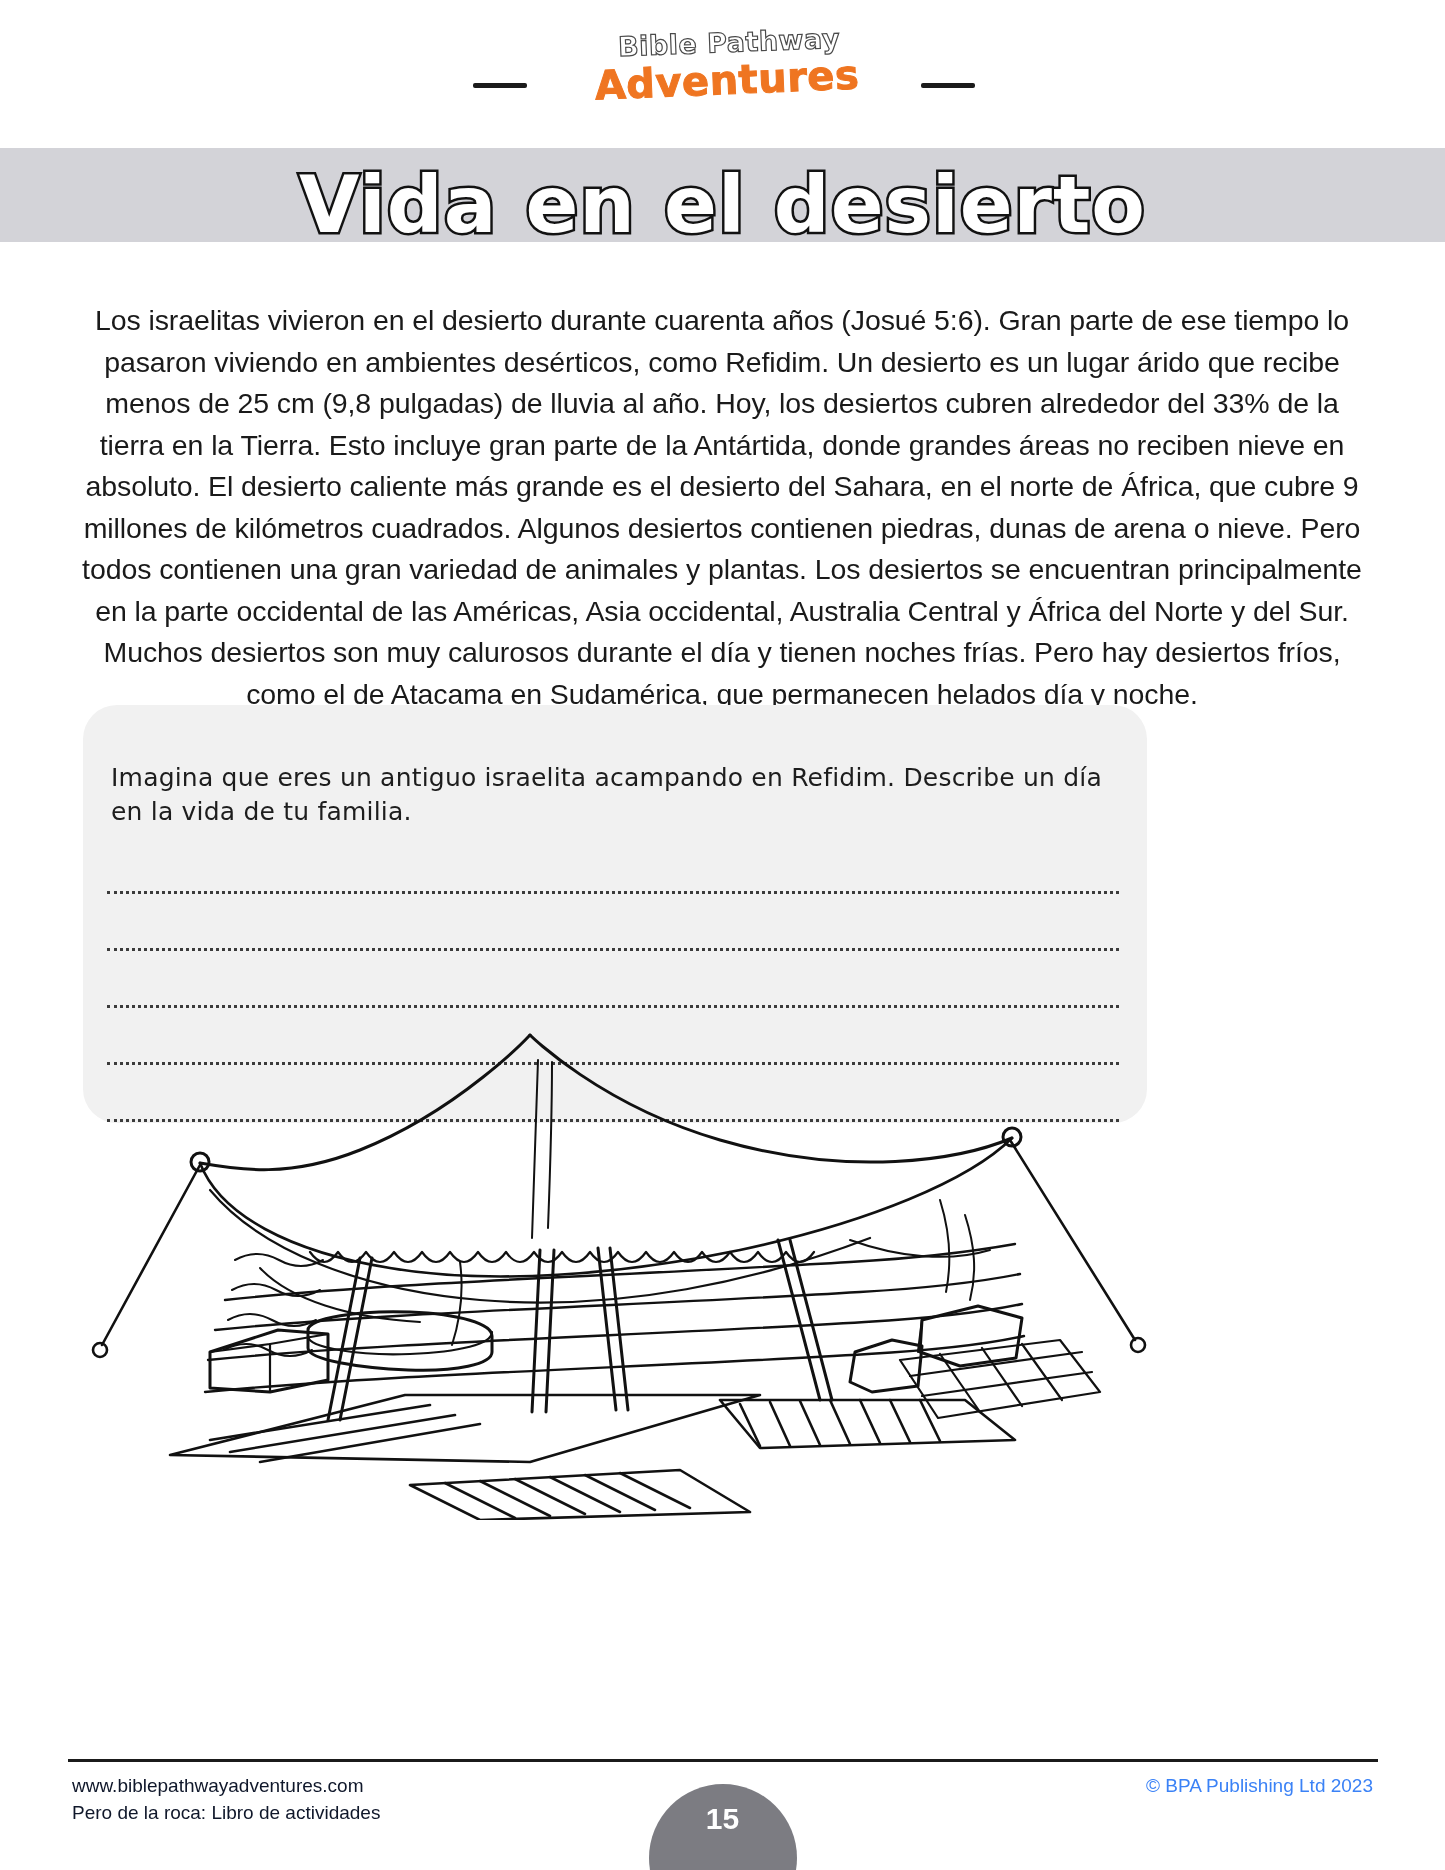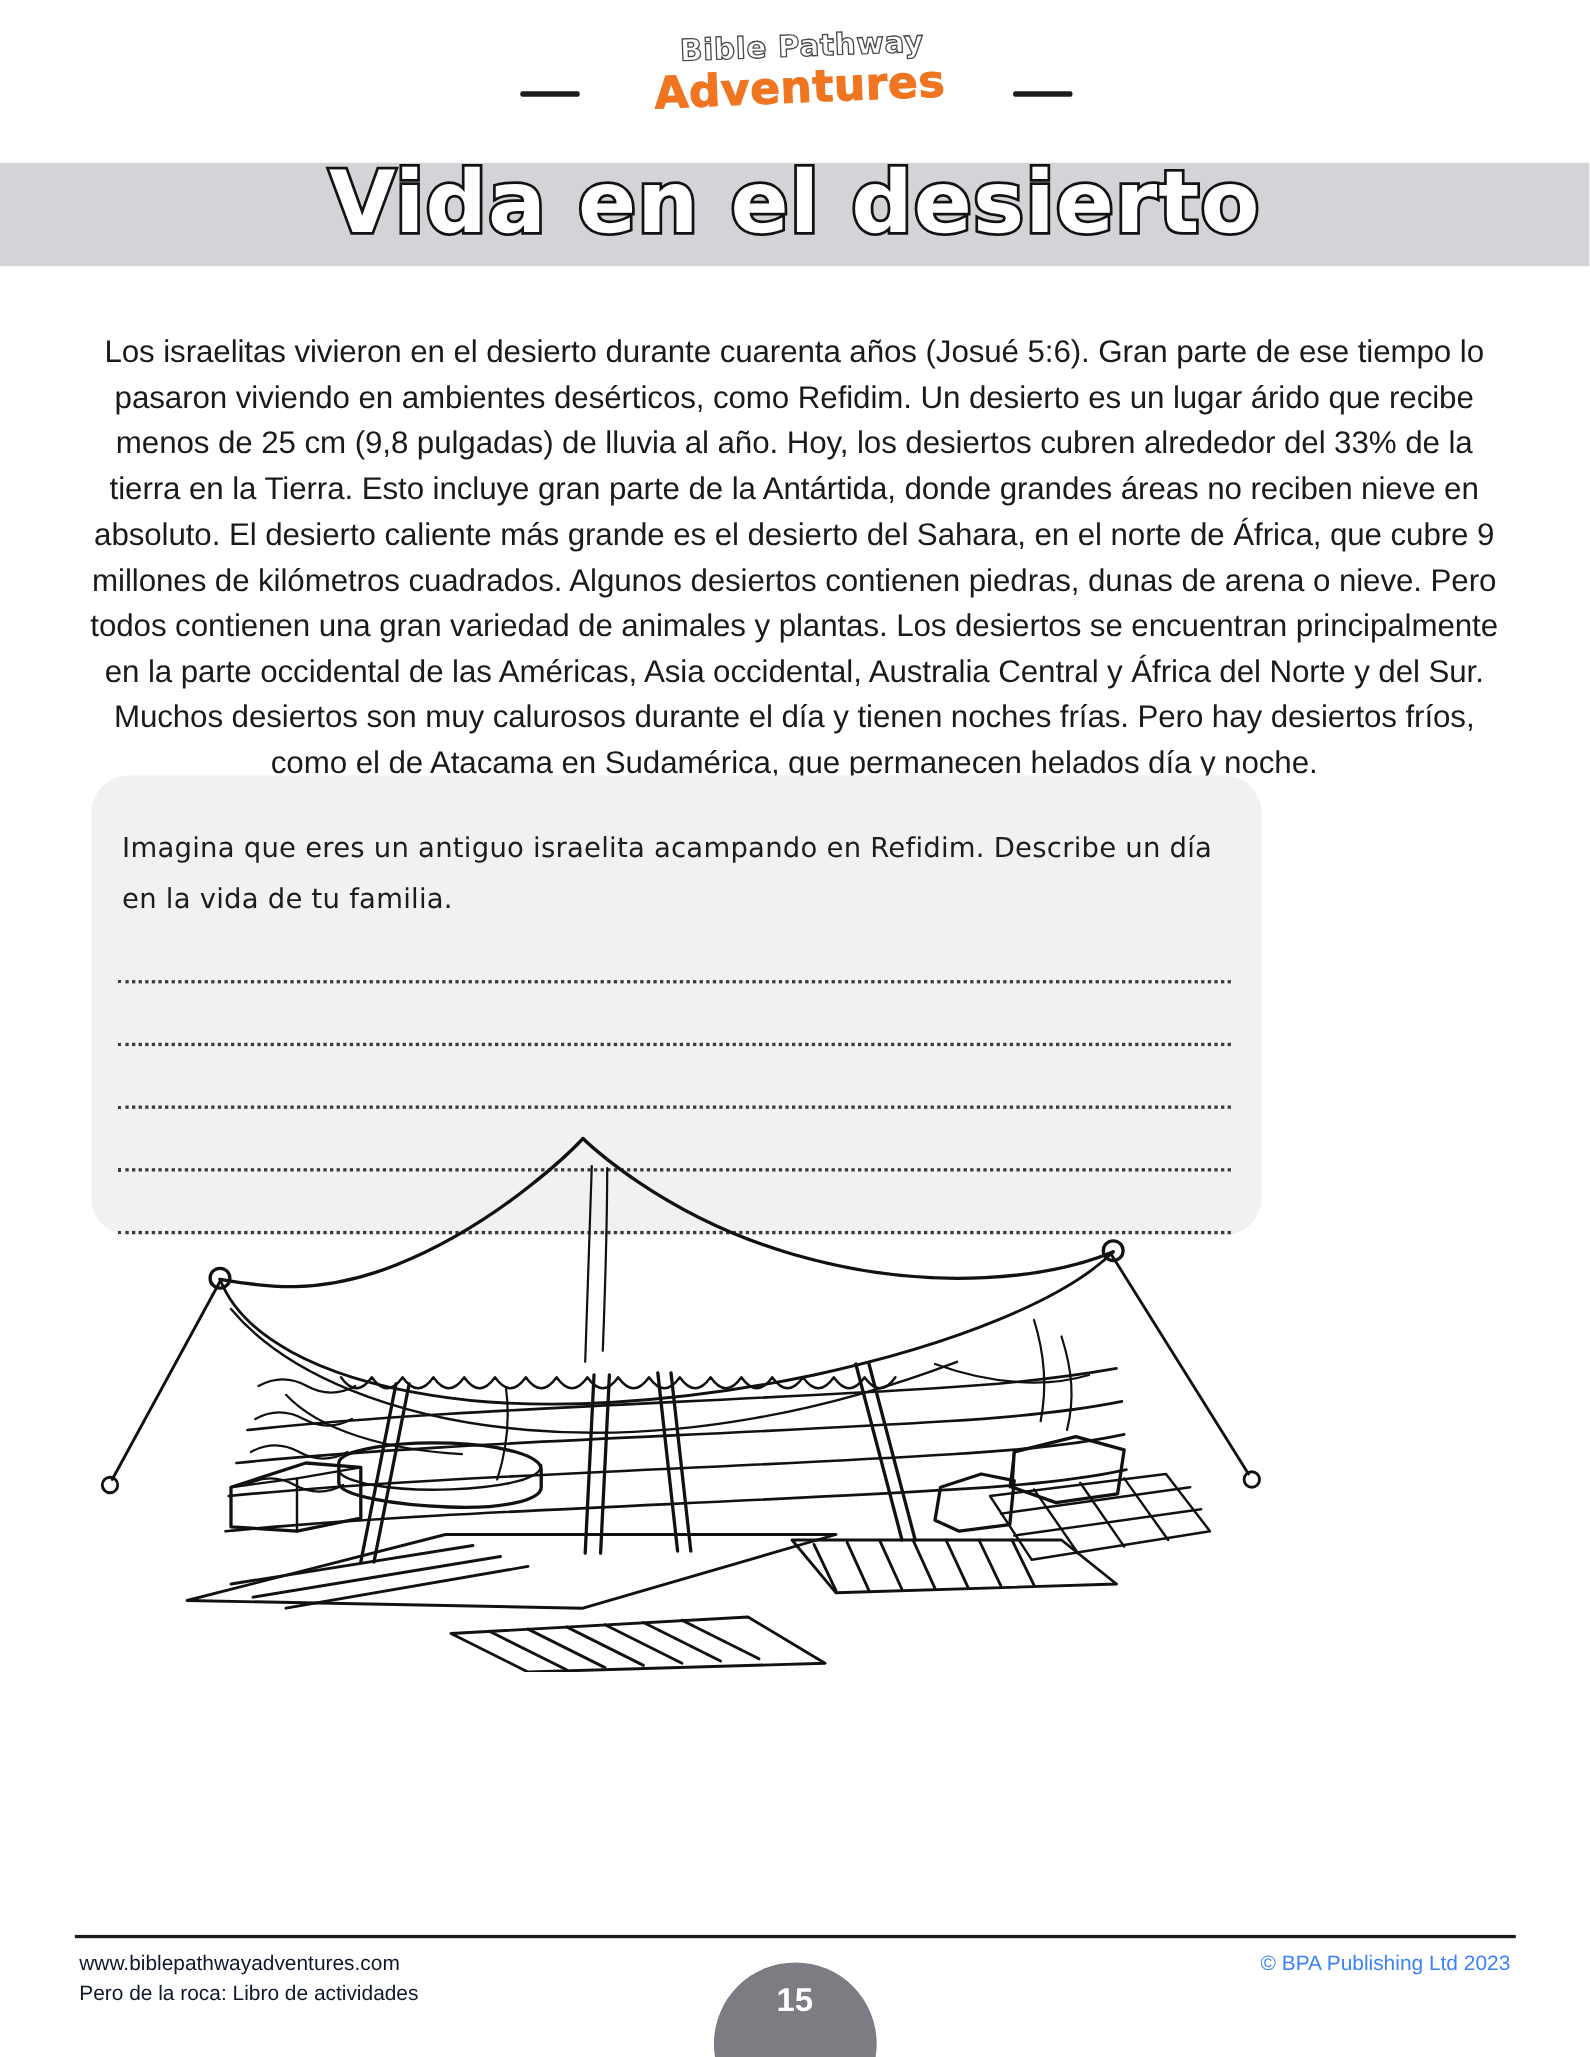--- a/index.html
+++ b/index.html
@@ -41,21 +41,21 @@
   .logo-dash.l{left:-20px;}
   .logo-dash.r{right:-22px;}
 
   
   .banner{
     position:absolute;left:0;top:148px;width:1445px;height:94px;
     background:#d3d3d8;
   }
   .banner-title{
     position:absolute;left:0;top:140px;width:1445px;height:110px;
-    display:flex;align-items:flex-start;justify-content:center;
+    display:flex;align-items:flex-end;justify-content:center;
     font-family:"DejaVu Sans",sans-serif;
     font-size:78px;font-weight:bold;letter-spacing:1px;
     color:#ffffff;
     -webkit-text-stroke:5px #121212;
     paint-order:stroke fill;
     white-space:nowrap;
   }
   .banner-title .inner{
     -webkit-text-stroke:5px #121212;
     paint-order:stroke fill;
@@ -73,24 +73,24 @@
     margin-top:32px;
   }
 
   
   .activity-box{
     position:absolute;left:83px;top:705px;width:1064px;height:418px;
     background:#f1f1f1;
     border-radius:34px;
   }
   .activity-prompt{
-    position:absolute;left:28px;top:43px;width:1000px;
+    position:absolute;left:28px;top:56px;width:1000px;
     font-family:"DejaVu Sans",sans-serif;
     font-size:25px;
-    line-height:46px;
+    line-height:34px;
     color:#1d1d1d;
     letter-spacing:.2px;
   }
   .dot-lines{
     position:absolute;left:24px;top:132px;width:1012px;
   }
   .dot-line{
     height:54px;
     border-bottom:3px dotted #3b3b3b;
   }

